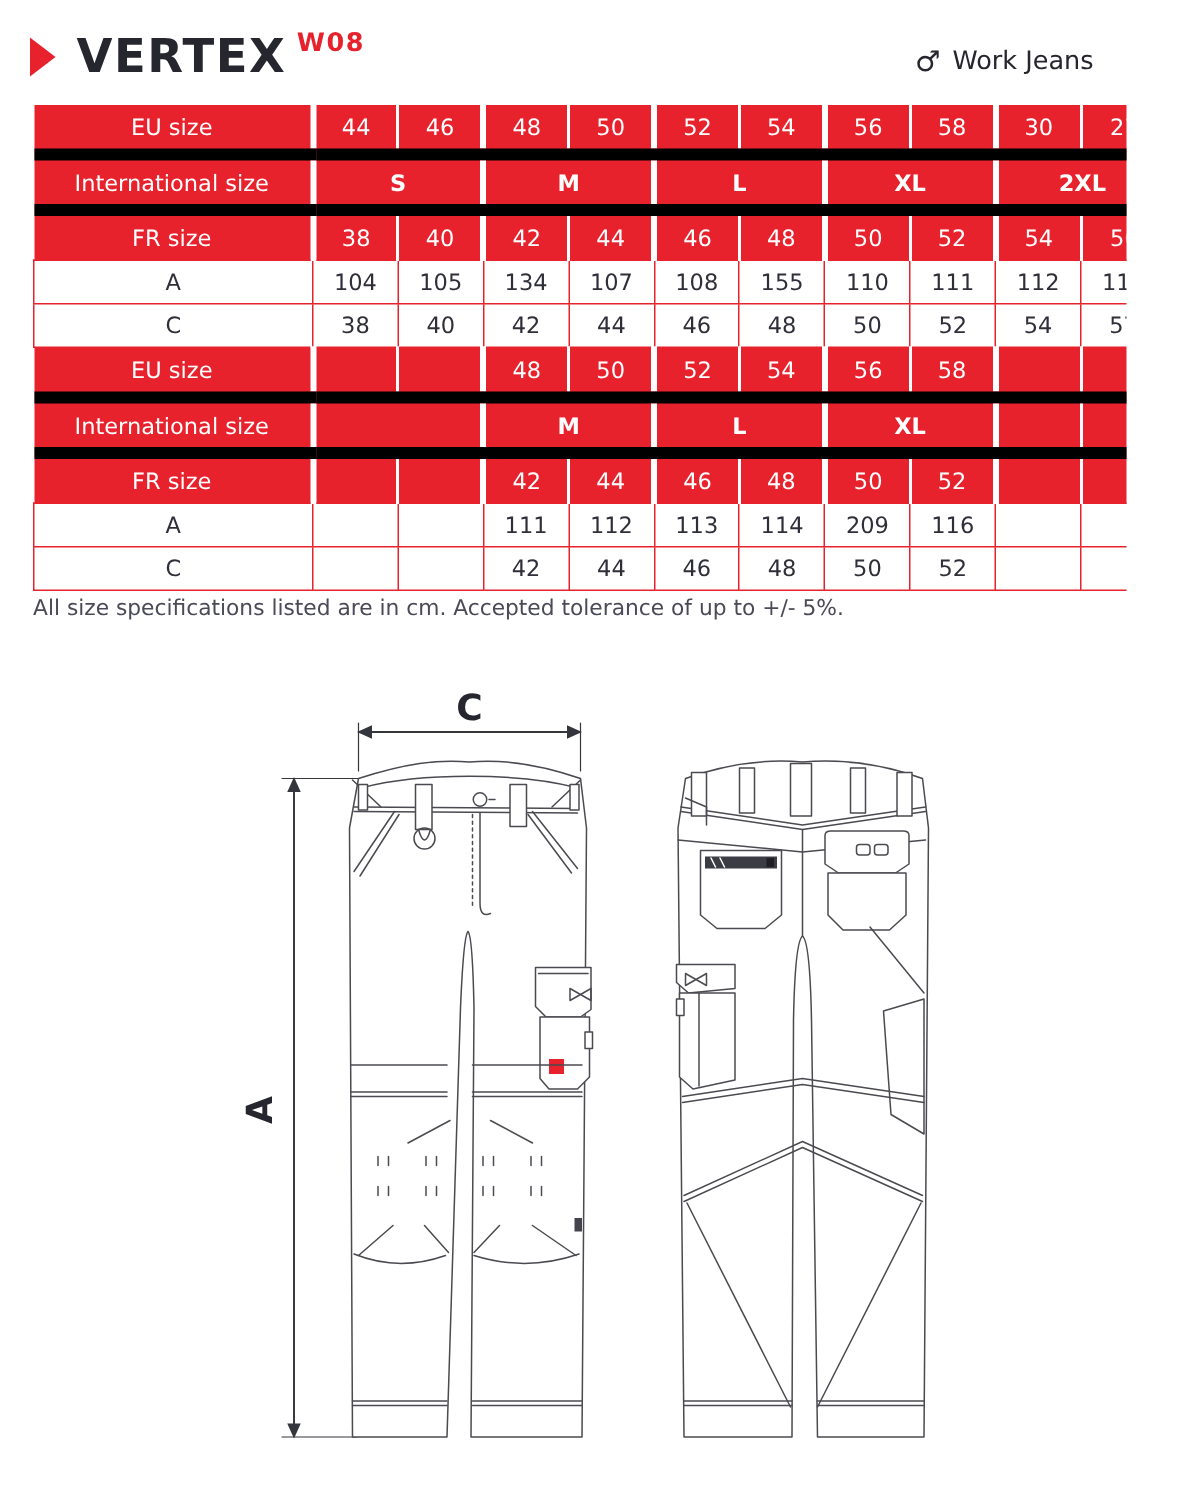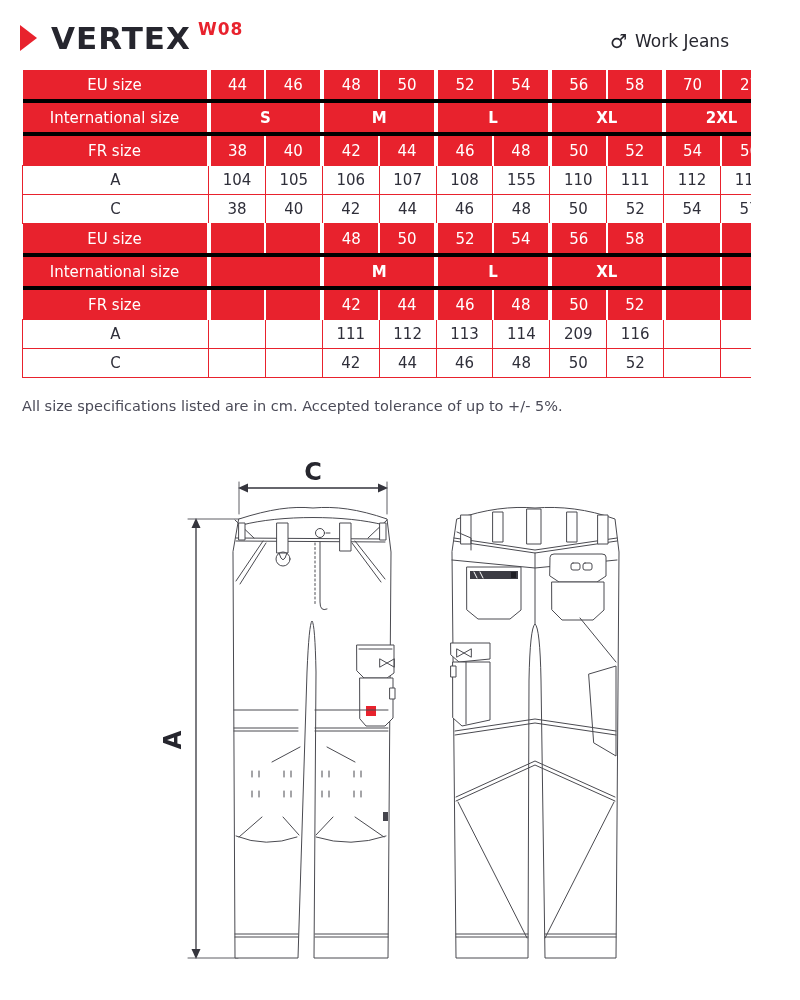--- a/index.html
+++ b/index.html
@@ -16,21 +16,21 @@
   .male{font-size:19px;font-weight:bold;}
 
   
   table.sizes{position:absolute;left:22px;top:70px;width:756px;border-collapse:collapse;
               table-layout:fixed;font-size:15px;}
   table.sizes td{height:28px;text-align:center;vertical-align:middle;padding:0;}
   table.sizes td.lbl{width:184px;}
   tr.red td{background:#e8222d;color:#fff;border-left:2px solid #fff;font-weight:normal;}
   tr.red td.g{border-left-width:4px;}
   tr.red td:first-child{border-left:none;}
-  tr.red.gapb td{border-bottom:4px solid #000000;}
+  tr.red.gapb td{border-bottom:8px solid #000000;}
   tr.red td.b{font-weight:bold;}
   tr.white td{background:#fff;color:#2f2f3a;border:1px solid #e8222d;}
   tr.red td{height:29px;}
 
   .note{position:absolute;left:22px;top:398px;width:756px;text-align:left;
         font-size:14.5px;color:#4b4b58;}
 
   svg text{font-family:"DejaVu Sans","Liberation Sans",sans-serif;}
 </style>
 </head>
@@ -53,21 +53,21 @@
         <tr class="red gapb">
           <td class="lbl">EU size</td>
           <td class="g">44</td>
           <td>46</td>
           <td class="g">48</td>
           <td>50</td>
           <td class="g">52</td>
           <td>54</td>
           <td class="g">56</td>
           <td>58</td>
-          <td class="g">70</td>
+          <td class="g">30</td>
           <td>27</td>
         </tr>
         <tr class="red gapb">
           <td class="lbl">International size</td>
           <td colspan="2" class="g b">S</td>
           <td colspan="2" class="g b">M</td>
           <td colspan="2" class="g b">L</td>
           <td colspan="2" class="g b">XL</td>
           <td colspan="2" class="g b">2XL</td>
         </tr>
@@ -81,21 +81,21 @@
           <td>48</td>
           <td class="g">50</td>
           <td>52</td>
           <td class="g">54</td>
           <td>56</td>
         </tr>
         <tr class="white">
           <td class="lbl">A</td>
           <td class="g">104</td>
           <td>105</td>
-          <td class="g">106</td>
+          <td class="g">134</td>
           <td>107</td>
           <td class="g">108</td>
           <td>155</td>
           <td class="g">110</td>
           <td>111</td>
           <td class="g">112</td>
           <td>113</td>
         </tr>
         <tr class="white">
           <td class="lbl">C</td>

